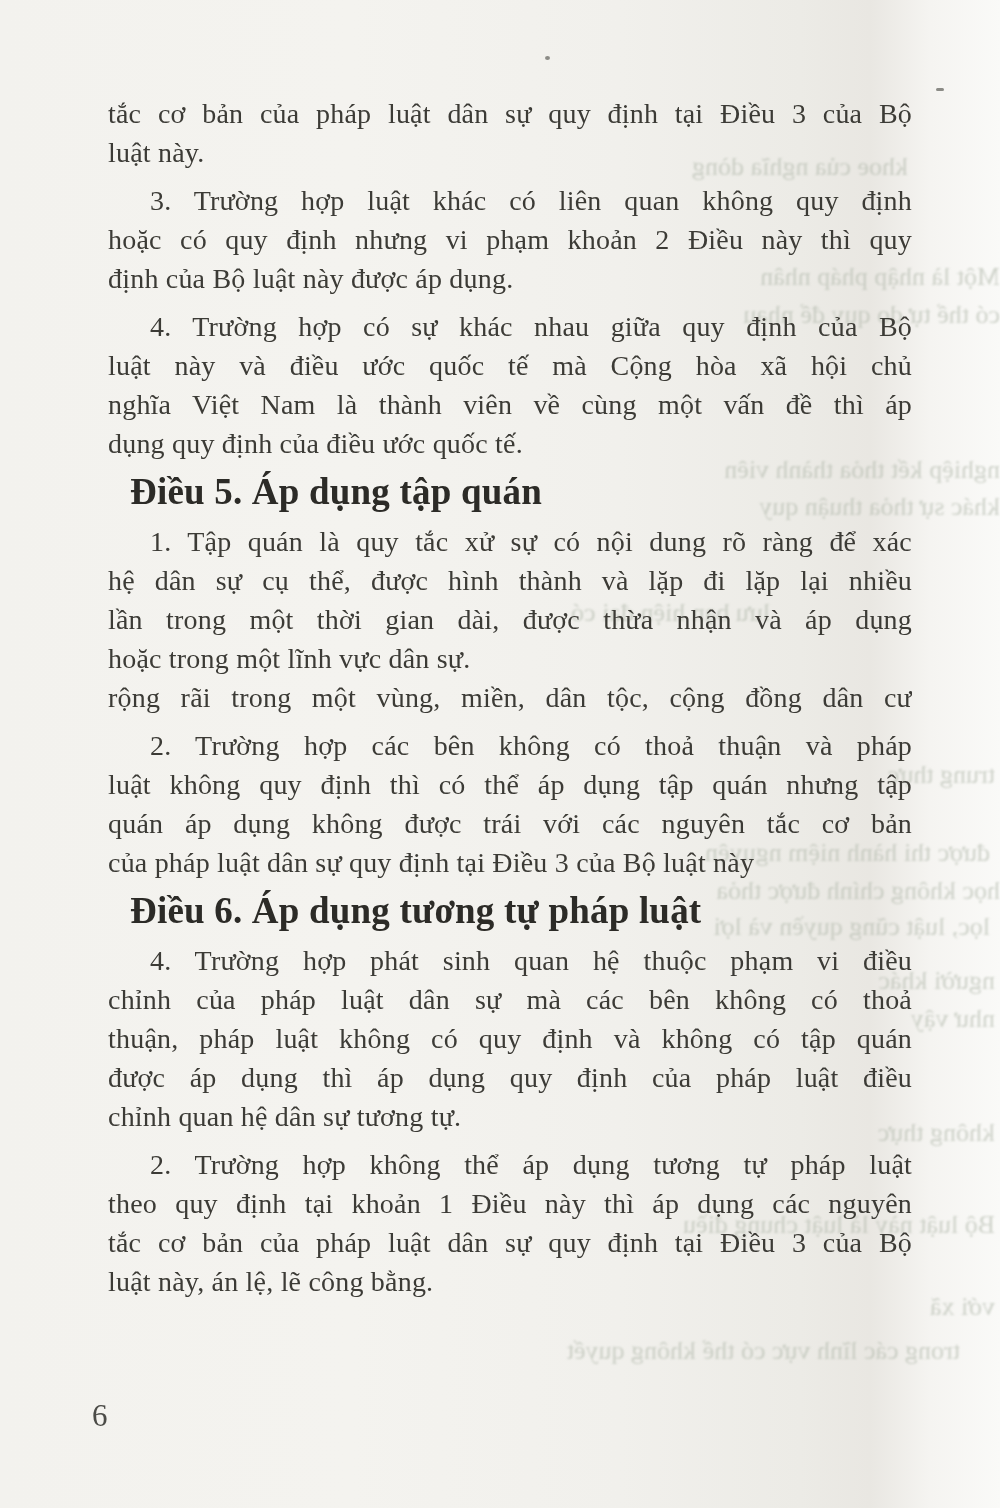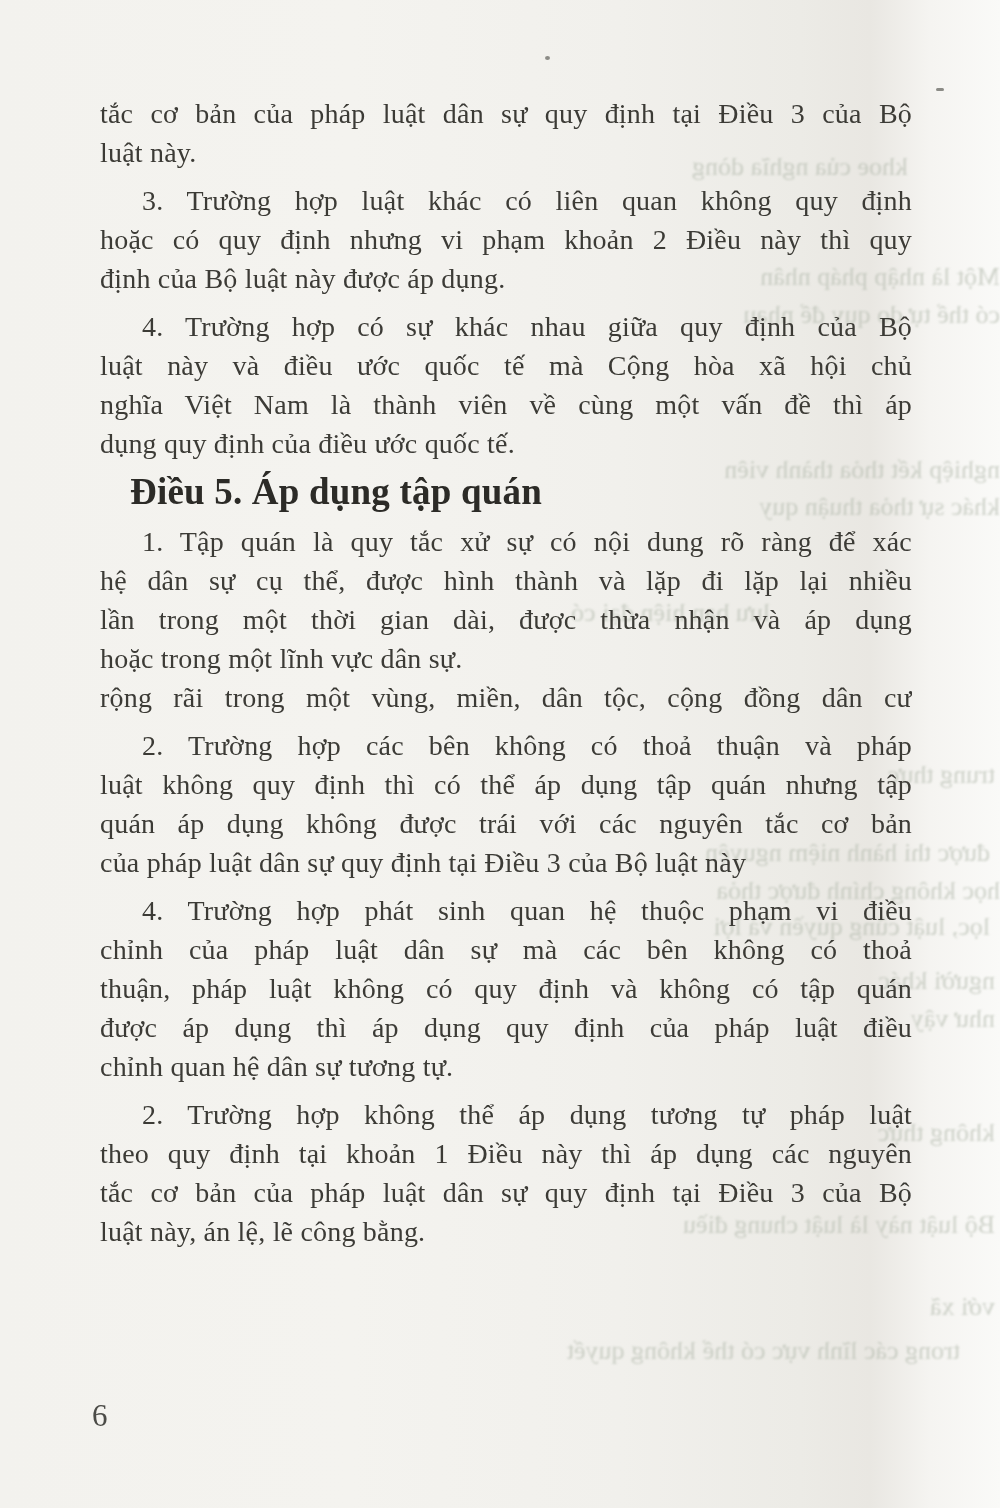--- a/index.html
+++ b/index.html
@@ -22,20 +22,21 @@
     font-size: 28px;
   }
   .para { margin: 0 0 9px 0; }
   .line {
     line-height: 39px;
     height: 39px;
     text-align: justify;
     text-align-last: justify;
     overflow: hidden;
     letter-spacing: 0.2px;
+    margin-left: 8px;
   }
   .line.first-indent { text-indent: 42px; }
   .line.line-last { text-align-last: left; }
   .heading {
     font-weight: bold;
     color: #2c2b27;
     font-size: 37px;
     line-height: 39px;
     margin: 3px 0 11px 30px;
     letter-spacing: 0.2px;
@@ -120,20 +121,21 @@
       <div class="line">rộng rãi trong một vùng, miền, dân tộc, cộng đồng dân cư</div>
     </div>
 
     <div class="para">
       <div class="line first-indent">2. Trường hợp các bên không có thoả thuận và pháp</div>
       <div class="line">luật không quy định thì có thể áp dụng tập quán nhưng tập</div>
       <div class="line">quán áp dụng không được trái với các nguyên tắc cơ bản</div>
       <div class="line line-last">của pháp luật dân sự quy định tại Điều 3 của Bộ luật này</div>
     </div>
 
+    <div class="heading">Điều 6. Áp dụng tương tự pháp luật</div>
 
     <div class="para">
       <div class="line first-indent">4. Trường hợp phát sinh quan hệ thuộc phạm vi điều</div>
       <div class="line">chỉnh của pháp luật dân sự mà các bên không có thoả</div>
       <div class="line">thuận, pháp luật không có quy định và không có tập quán</div>
       <div class="line">được áp dụng thì áp dụng quy định của pháp luật điều</div>
       <div class="line line-last">chỉnh quan hệ dân sự tương tự.</div>
     </div>
 
     <div class="para">

